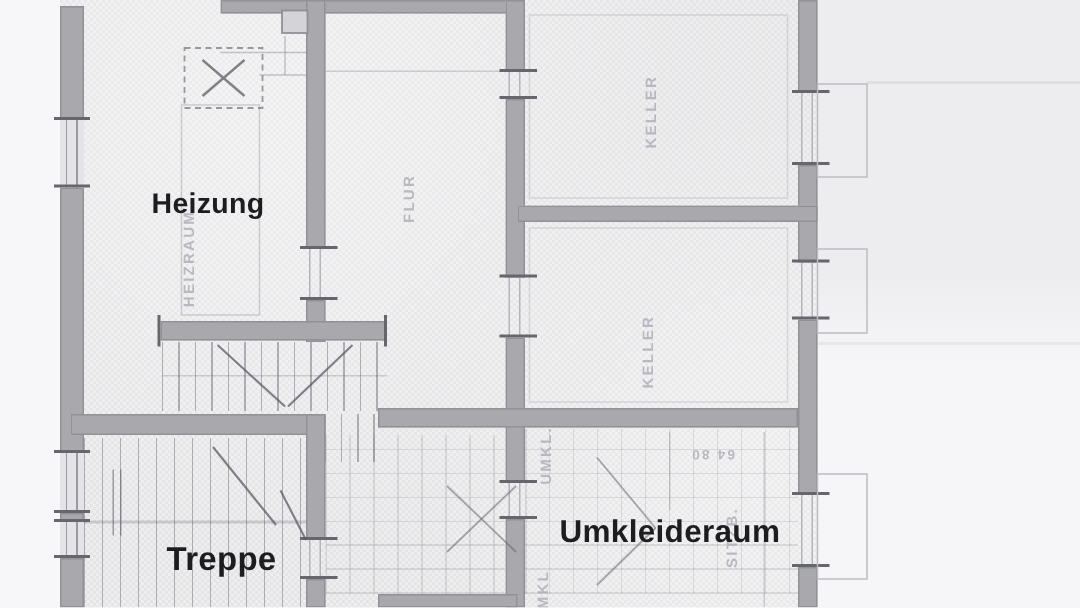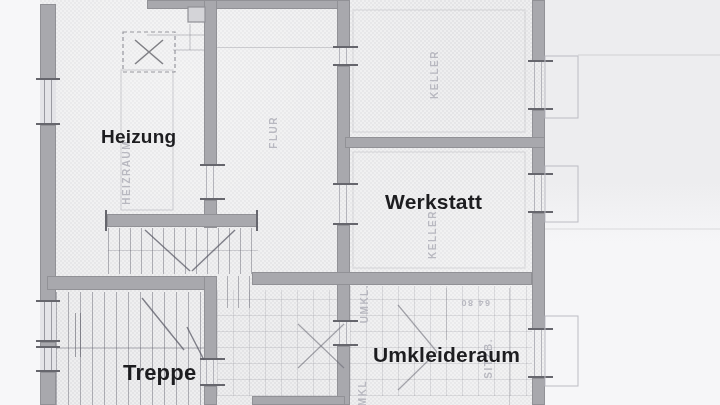--- a/index.html
+++ b/index.html
@@ -173,17 +173,16 @@
   <div class="ghost vert" style="left:268px;top:116px;">FLUR</div>
   <div class="ghost vert" style="left:121px;top:140px;">HEIZRAUM</div>
   <div class="ghost vert" style="left:429px;top:50px;">KELLER</div>
   <div class="ghost vert" style="left:427px;top:210px;">KELLER</div>
   <div class="ghost vert" style="left:359px;top:284px;">UMKL.</div>
   <div class="ghost vert" style="left:357px;top:380px;">UMKL</div>
   <div class="ghost vert" style="left:483px;top:338px;">SITZB.</div>
   <div class="ghost flip" style="left:460px;top:298px;">64 80</div>
 
   <div class="label" style="left:85px;top:126px;font-size:19px;margin-left:16px;">Heizung</div>
-  <div class="label" style="left:385px;top:190px;font-size:21px;">Werkstatt</div>
   <div class="label" style="left:373px;top:331px;font-size:21px;margin-top:12px;">Umkleideraum</div>
-  <div class="label" style="left:123px;top:360px;font-size:22px;">Treppe</div>
+  <div class="label" style="left:111px;top:360px;font-size:22px;">Treppe</div>
 
 </div>
 
 </body></html>

